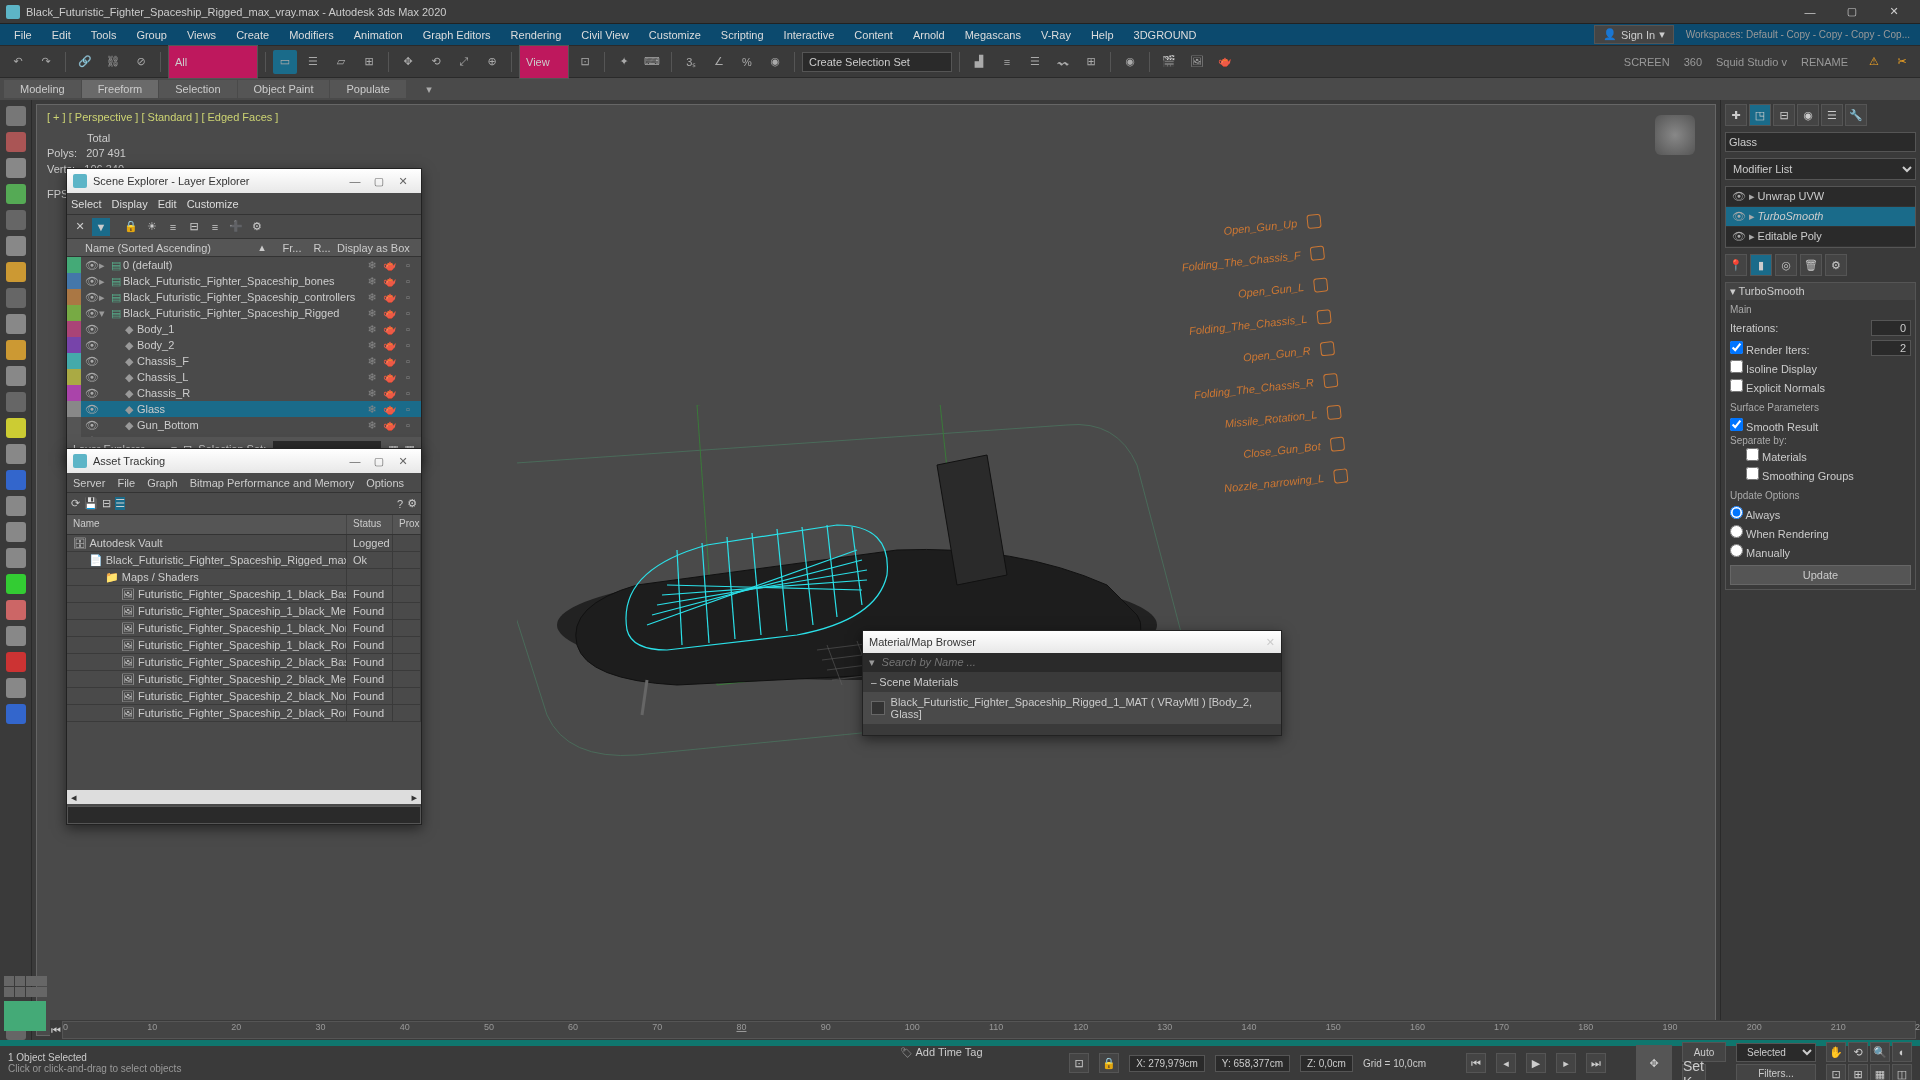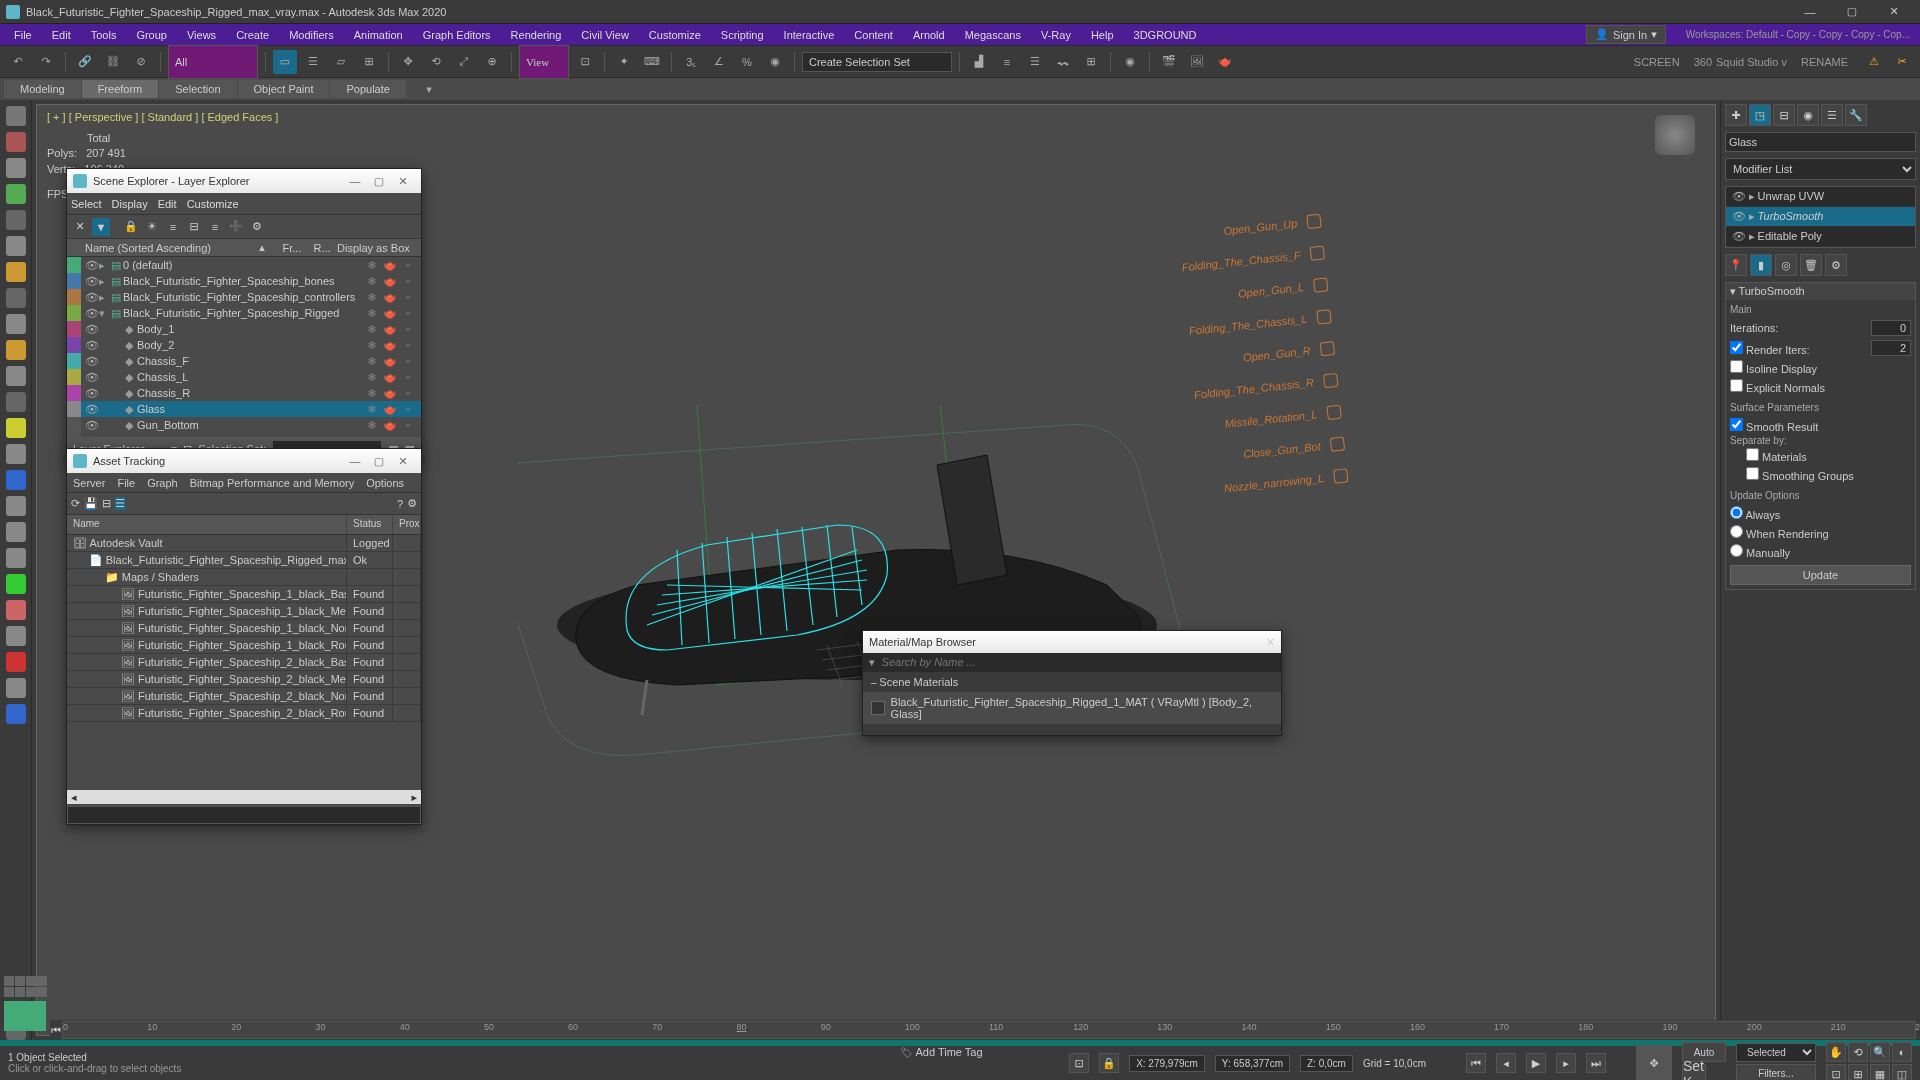--- a/index.html
+++ b/index.html
@@ -2,29 +2,29 @@
 <html><head>
 <meta charset="utf-8">
 <style>
 *{margin:0;padding:0;box-sizing:border-box;font-family:'Segoe UI',Tahoma,sans-serif;font-size:11px;color:#ccc;user-select:none}
 body{background:#3a3a3a;width:1920px;height:1080px;overflow:hidden;position:relative}
 .titlebar{height:24px;background:#3a3a3a;display:flex;align-items:center;padding:0 6px;border-bottom:1px solid #222}
 .titlebar .icon{width:14px;height:14px;background:#5db5c7;margin-right:6px;border-radius:2px}
 .titlebar .title{flex:1;color:#ccc;font-size:11px}
 .win-controls{display:flex;gap:2px}
 .win-controls div{width:40px;height:20px;display:flex;align-items:center;justify-content:center;color:#ccc;cursor:pointer}
-.menubar{height:22px;background:#4c1d95;display:flex;align-items:center;padding:0 4px;gap:14px;border-bottom:1px solid #2a2a2a}
+.menubar{height:22px;background:#0c4a6e;display:flex;align-items:center;padding:0 4px;gap:6px;border-bottom:1px solid #2a2a2a}
 .menubar .menu-item{padding:3px 10px;cursor:pointer;color:#ddd}
 .menubar .signin{margin-left:auto;display:flex;align-items:center;gap:4px;padding:2px 8px;border:1px solid #555;background:#444}
 .menubar .workspace{padding:2px 6px;color:#999;font-size:10px}
 .toolbar{height:32px;background:#3a3a3a;display:flex;align-items:center;padding:0 6px;gap:4px;border-bottom:1px solid #2a2a2a}
 .tool-btn{width:24px;height:24px;display:flex;align-items:center;justify-content:center;cursor:pointer;border-radius:2px;color:#aaa}
 .tool-btn.active{background:#1a6b8a}
 .tool-sep{width:1px;height:20px;background:#555;margin:0 3px}
-.tool-input{background:#701a75;border:1px solid #555;color:#ccc;padding:16px 6px;height:20px;width:90px}
+.tool-input{background:#be185d;border:1px solid #555;color:#ccc;padding:16px 6px;height:20px;width:90px}
 .tool-dropdown{background:#2a2a2a;border:1px solid #555;color:#ccc;padding:2px 6px;height:20px;width:150px}
 .ribbon{height:22px;background:#4a4a4a;display:flex;align-items:center;padding:0 4px}
 .ribbon-tab{padding:3px 16px;cursor:pointer;color:#ccc;background:#555;margin-right:1px}
 .ribbon-tab.active{background:#6a6a6a}
 .main-area{display:flex;height:calc(100% - 140px);position:relative}
 .left-toolbar{width:32px;background:#3a3a3a;border-right:1px solid #2a2a2a;display:flex;flex-direction:column;align-items:center;padding-top:6px;gap:6px}
 .left-toolbar .lt-btn{width:20px;height:20px;border-radius:3px;cursor:pointer}
 .viewport-container{flex:1;background:#ec4899;position:relative;margin:4px}
 .viewport{position:absolute;inset:0;background:#4a4a4a;border:1px solid #666}
 .vp-label{position:absolute;top:6px;left:10px;color:#cdd473;font-size:11px}
@@ -132,21 +132,21 @@
   <div class="tool-btn active">▭</div>
   <div class="tool-btn">☰</div>
   <div class="tool-btn">▱</div>
   <div class="tool-btn">⊞</div>
   <div class="tool-sep"></div>
   <div class="tool-btn">✥</div>
   <div class="tool-btn">⟲</div>
   <div class="tool-btn">⤢</div>
   <div class="tool-btn">⊕</div>
   <div class="tool-sep"></div>
-  <input class="tool-input" style="width: 50px; font-family: Liberation Serif, serif;" value="View">
+  <input class="tool-input" style="width: 50px;" value="View">
   <div class="tool-btn">⊡</div>
   <div class="tool-sep"></div>
   <div class="tool-btn">✦</div>
   <div class="tool-btn">⌨</div>
   <div class="tool-sep"></div>
   <div class="tool-btn">3ₛ</div>
   <div class="tool-btn">∠</div>
   <div class="tool-btn">%</div>
   <div class="tool-btn">◉</div>
   <div class="tool-sep"></div>
@@ -158,21 +158,21 @@
   <div class="tool-btn">〰</div>
   <div class="tool-btn">⊞</div>
   <div class="tool-sep"></div>
   <div class="tool-btn">◉</div>
   <div class="tool-sep"></div>
   <div class="tool-btn">🎬</div>
   <div class="tool-btn">🖼</div>
   <div class="tool-btn">🫖</div>
   <div style="flex:1"></div>
   <span style="color:#999;margin-right:10px">SCREEN</span>
-  <span style="color:#999;margin-right:0">360</span>
+  <span style="color:#999;margin-right:10px">360</span>
   <span style="color:#999;margin-right:10px">Squid Studio v</span>
   <span style="color:#999;margin-right:10px">RENAME</span>
   <div class="tool-btn" style="color:#f5a623">⚠</div>
   <div class="tool-btn" style="color:#f5a623">✂</div>
 </div>
 
 <div class="ribbon">
   <span id="ribbon-container"><span class="ribbon-tab">Modeling</span><span class="ribbon-tab active">Freeform</span><span class="ribbon-tab">Selection</span><span class="ribbon-tab">Object Paint</span><span class="ribbon-tab">Populate</span></span>
   <div class="tool-btn" style="margin-left:10px">▾</div>
 </div>

